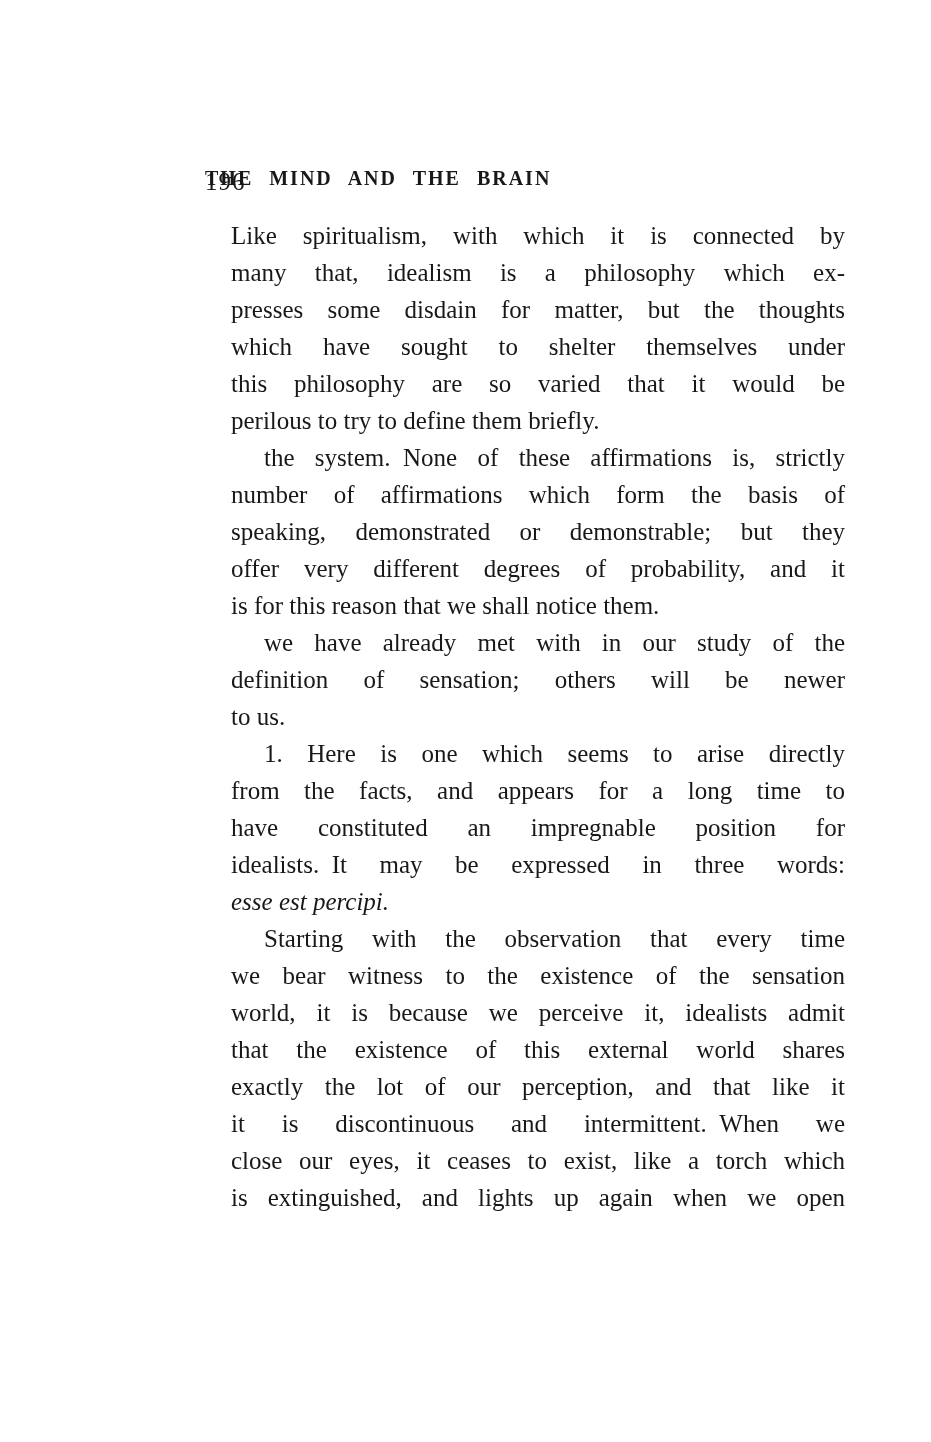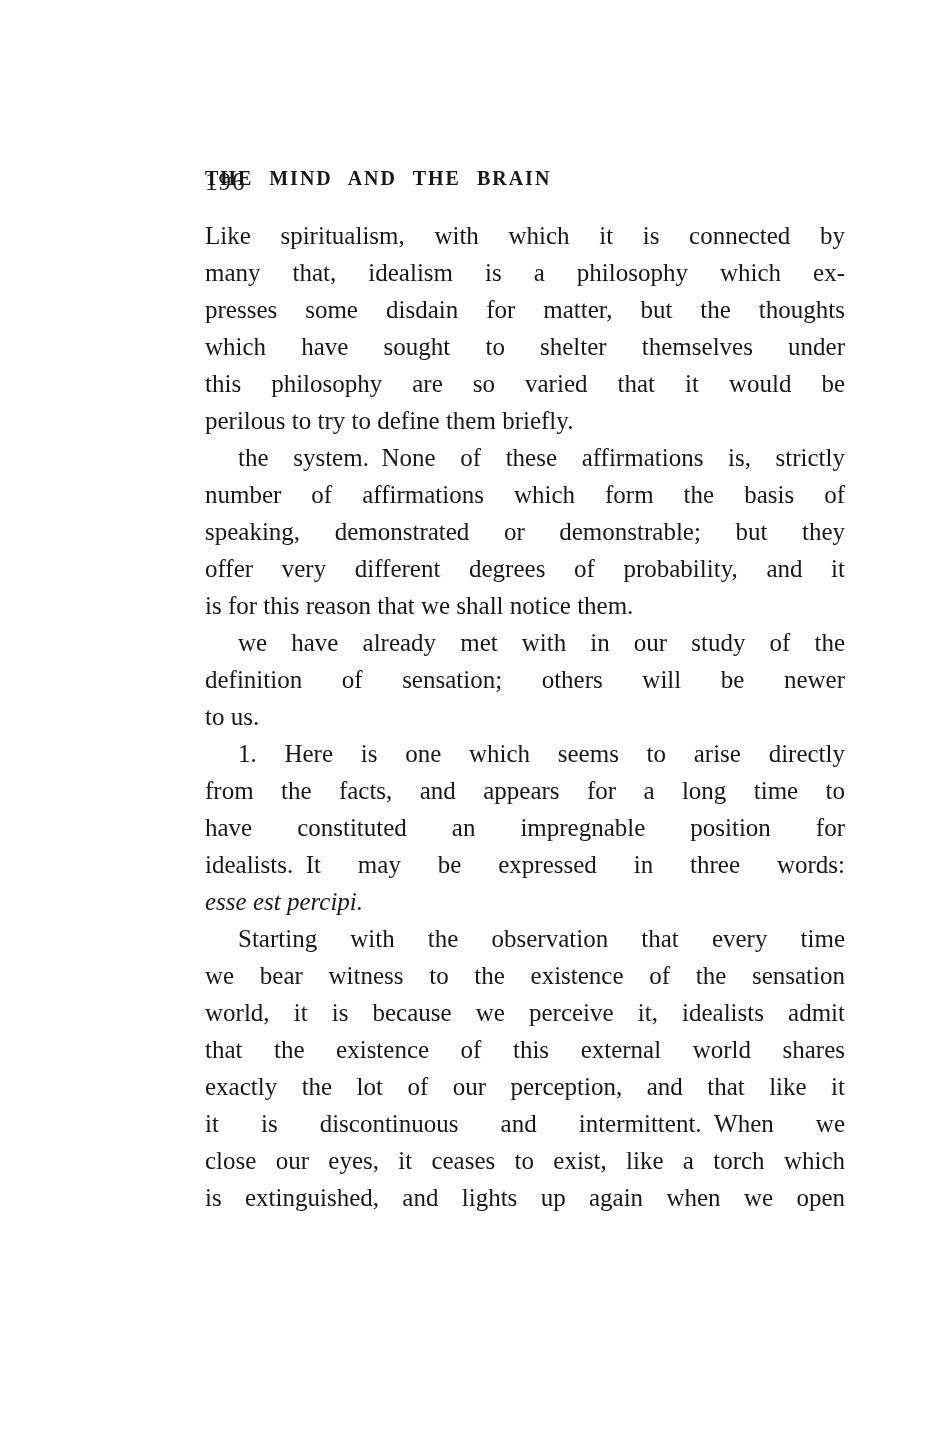--- a/index.html
+++ b/index.html
@@ -41,20 +41,21 @@
   .bodytext {
     margin-top: 22px;
     font-size: 25px;
     line-height: 37px;
   }
   .para { margin: 0; }
   .line {
     text-align: justify;
     text-align-last: justify;
     overflow: visible;
+    margin-left: 26px;
   }
   .line.end { text-align-last: left; }
   .para.indent .line:first-child { text-indent: 33px; }
   .line.italic { font-style: italic; }
 </style>
 </head>
 <body>
 
 <div class="page">
   <div class="sheet">

